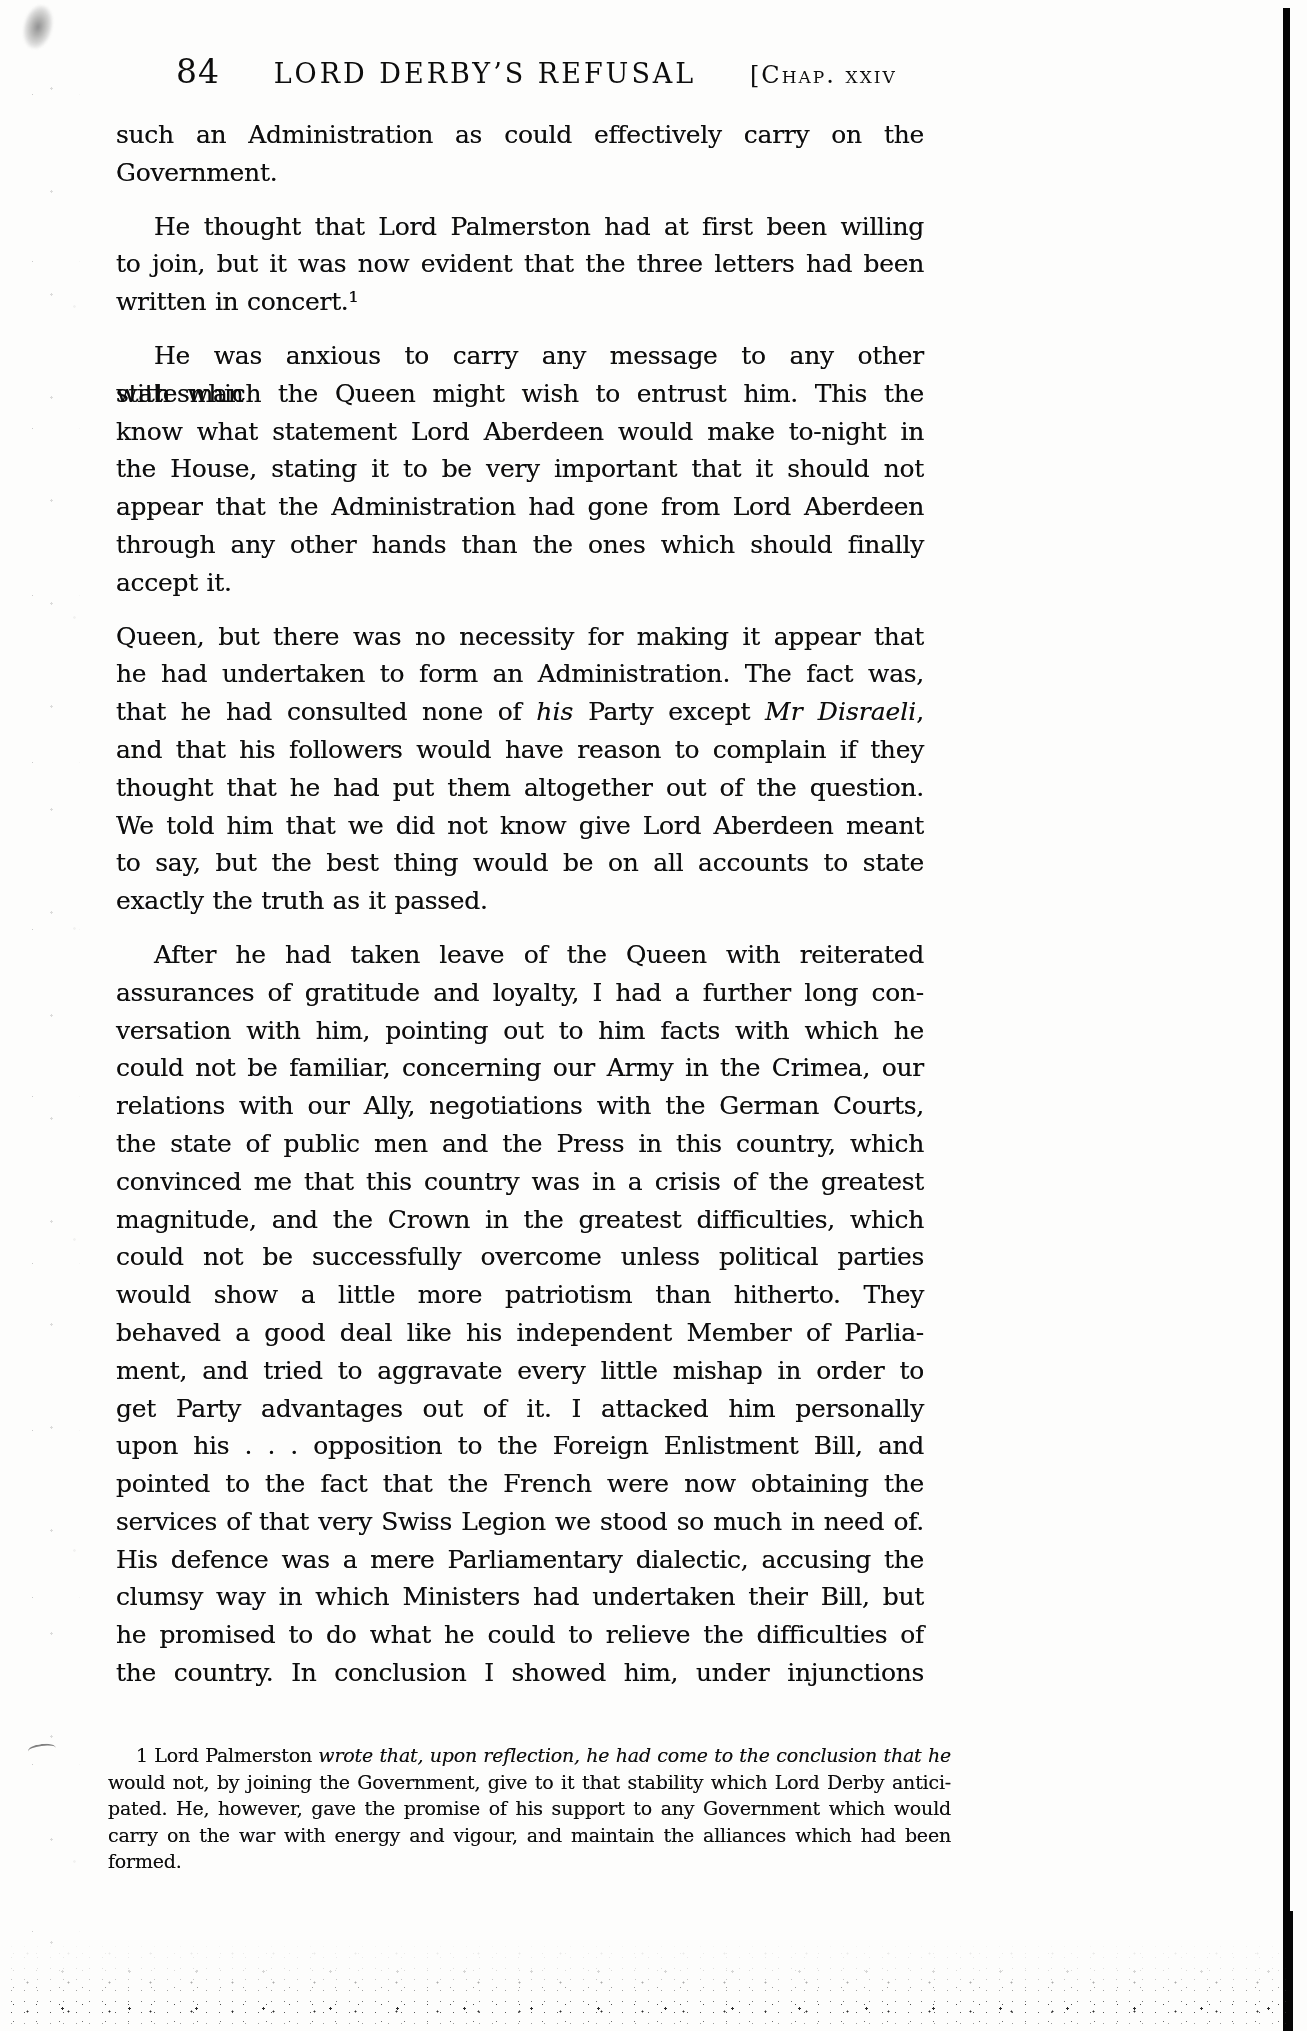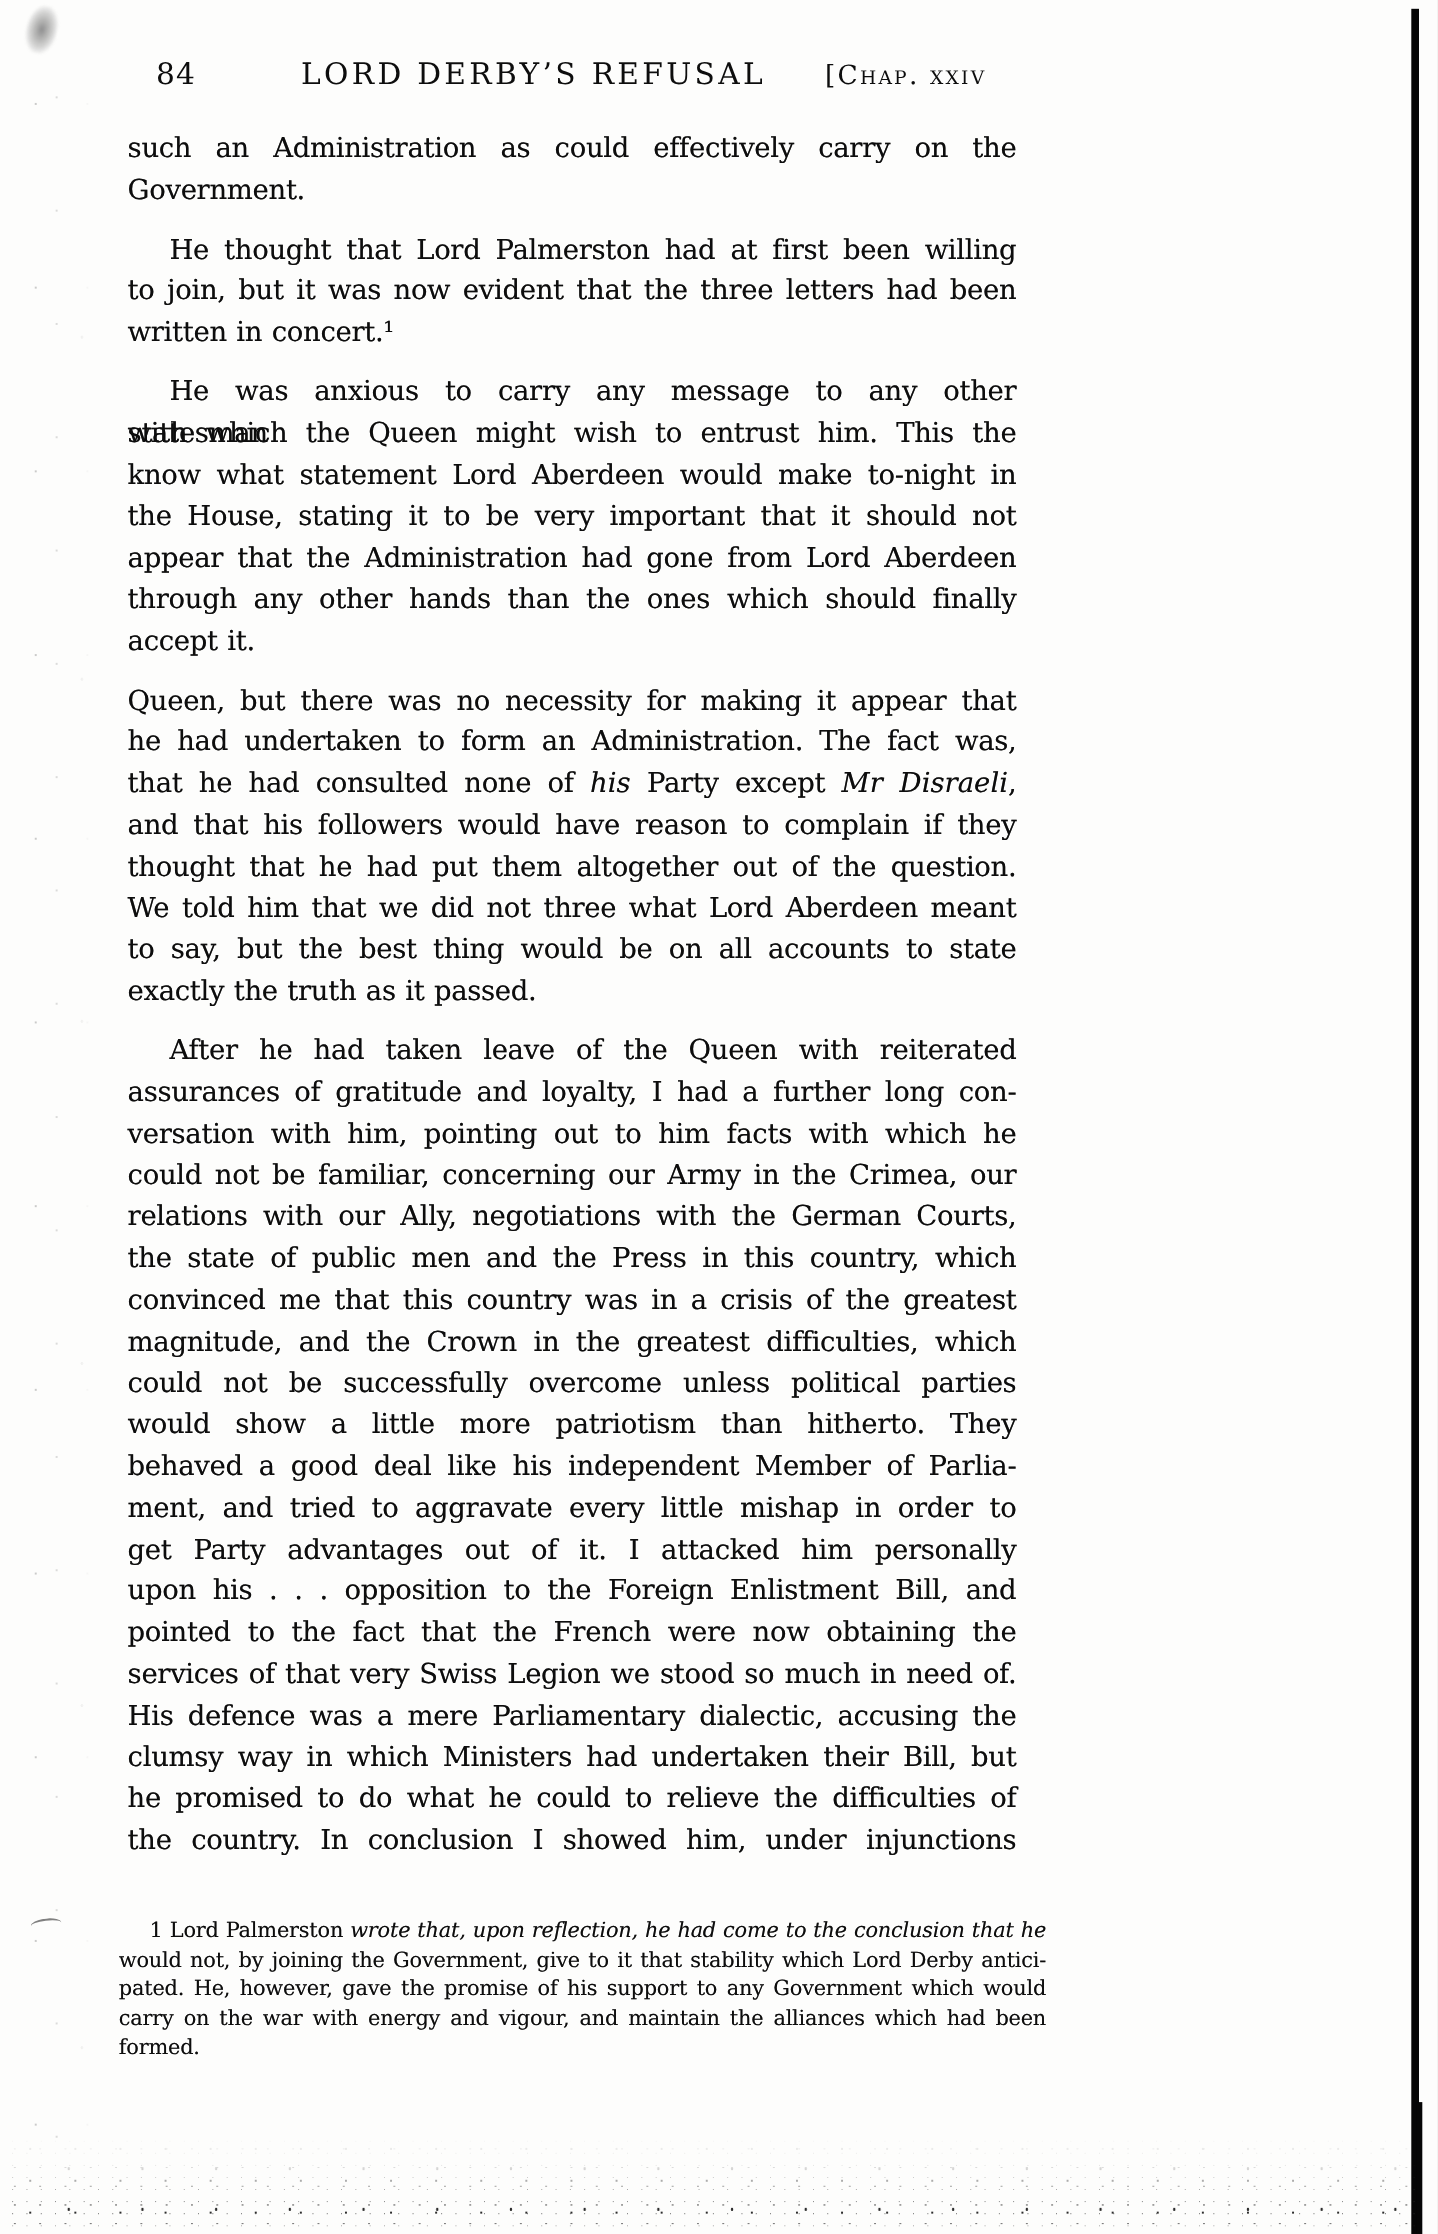--- a/index.html
+++ b/index.html
@@ -9,21 +9,21 @@
     background:#fdfdfc;
     overflow:hidden;
     font-family:"DejaVu Serif","Liberation Serif",serif;
     color:#0d0d0d;
   }
   
   .running-head{
     position:absolute;top:52px;left:100px;width:840px;height:40px;
     display:flex;align-items:baseline;
   }
-  .pagenum{font-size:27px;width:120px;text-align:center;letter-spacing:1px;}
+  .pagenum{font-size:33px;width:120px;text-align:right;letter-spacing:1px;}
   .run-title{flex:1;text-align:center;font-size:27px;letter-spacing:3px;white-space:nowrap;}
   .chapmark{width:190px;font-size:24px;font-variant:small-caps;letter-spacing:2px;white-space:nowrap;}
   
   .body-text{
     position:absolute;top:100px;left:100px;width:840px;
     font-size:25px;letter-spacing:-0.3px;word-spacing:1px;
     text-shadow:0 0 0.5px rgba(0,0,0,0.55);
   }
   .para{margin:16px;padding:0;}
   .bline{
@@ -123,21 +123,21 @@
         <div class="bline">appear that the Administration had gone from Lord Aberdeen</div>
         <div class="bline">through any other hands than the ones which should finally</div>
         <div class="bline lastline">accept it.</div>
       </div>
       <div class="para">
         <div class="bline">Queen, but there was no necessity for making it appear that</div>
         <div class="bline">he had undertaken to form an Administration.  The fact was,</div>
         <div class="bline">that he had consulted none of <em>his</em> Party except <em>Mr Disraeli</em>,</div>
         <div class="bline">and that his followers would have reason to complain if they</div>
         <div class="bline">thought that he had put them altogether out of the question.</div>
-        <div class="bline">We told him that we did not three what Lord Aberdeen meant</div>
+        <div class="bline">We told him that we did not know give Lord Aberdeen meant</div>
         <div class="bline">to say, but the best thing would be on all accounts to state</div>
         <div class="bline lastline">exactly the truth as it passed.</div>
       </div>
       <div class="para">
         <div class="bline firstline">After he had taken leave of the Queen with reiterated</div>
         <div class="bline">assurances of gratitude and loyalty, I had a further long con-</div>
         <div class="bline">versation with him, pointing out to him facts with which he</div>
         <div class="bline">could not be familiar, concerning our Army in the Crimea, our</div>
         <div class="bline">relations with our Ally, negotiations with the German Courts,</div>
         <div class="bline">the state of public men and the Press in this country, which</div>

